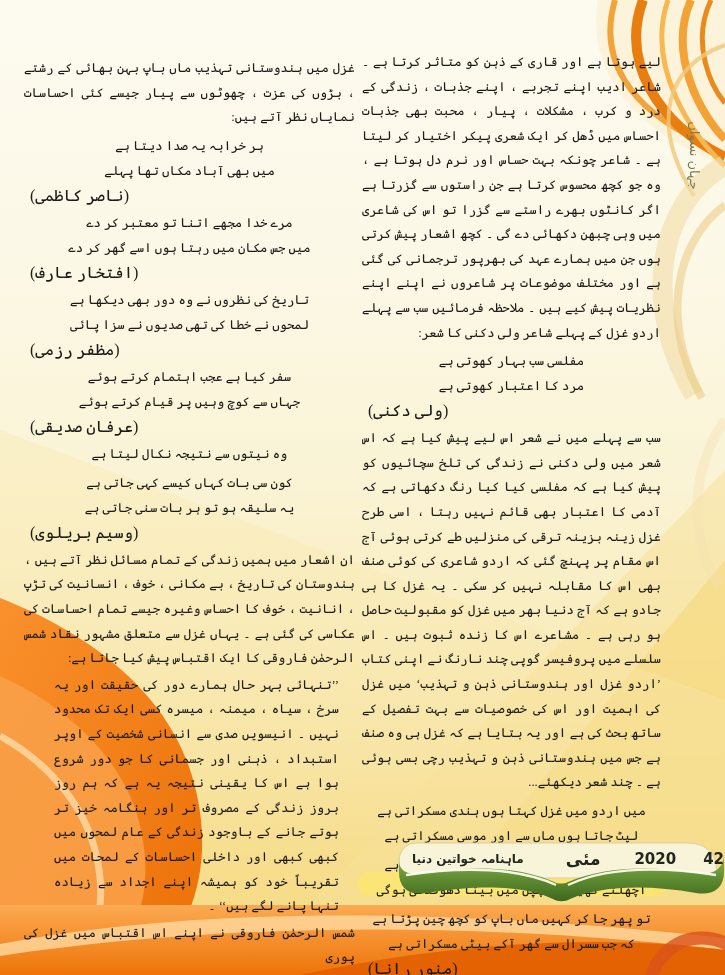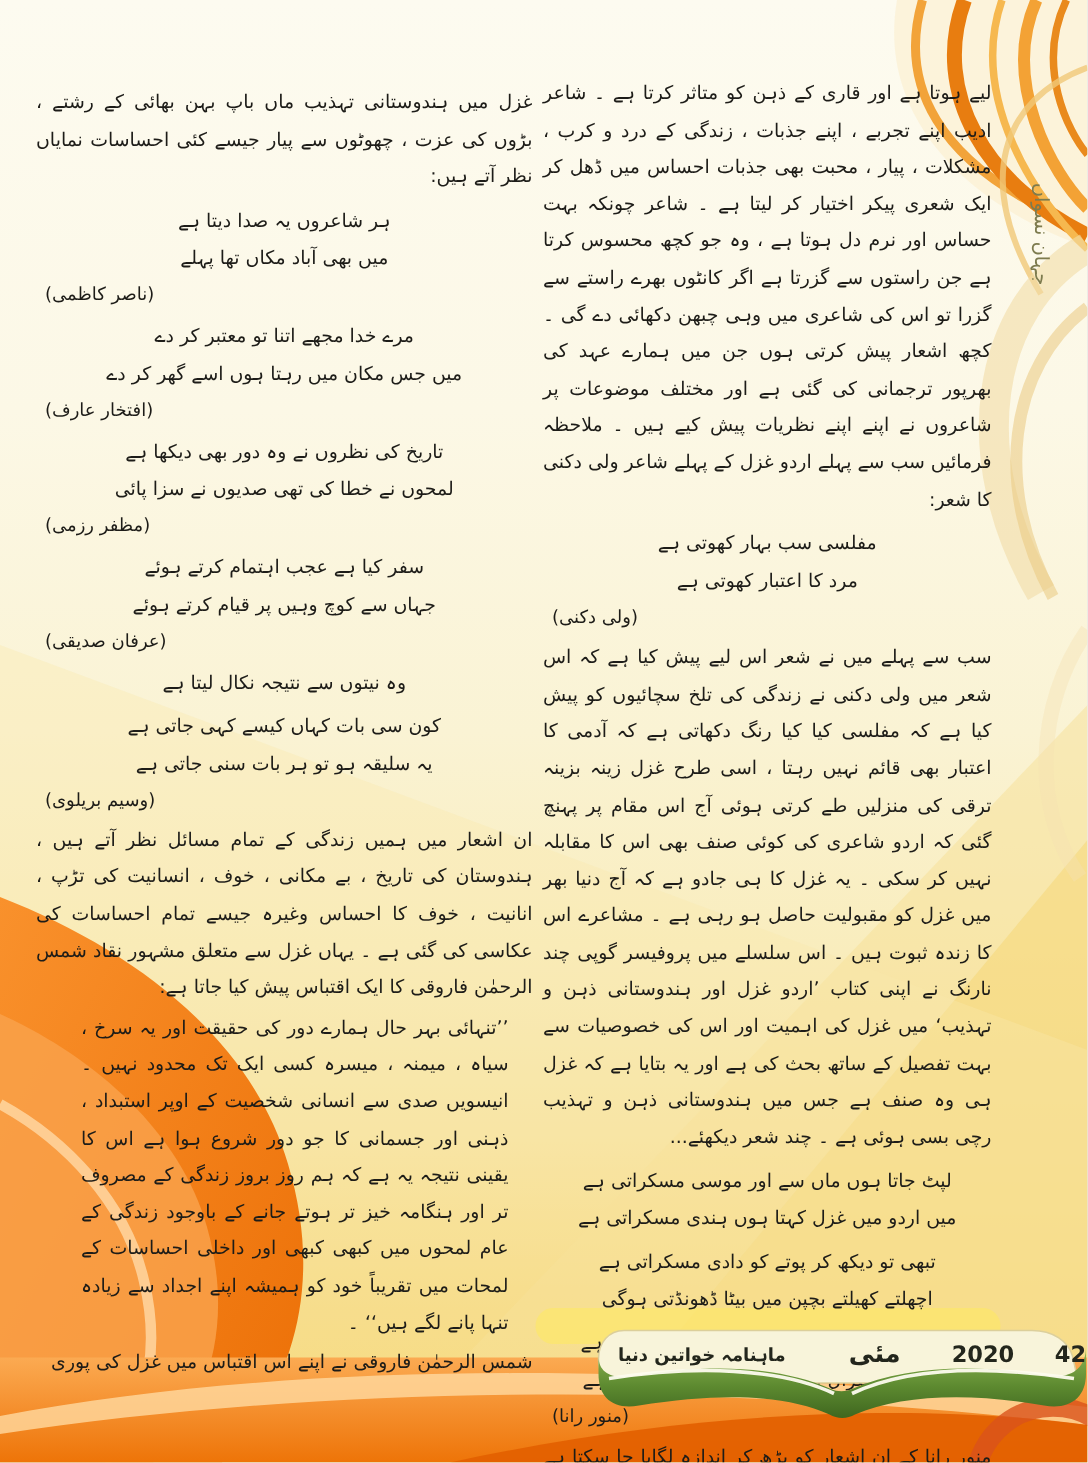--- a/index.html
+++ b/index.html
@@ -28,40 +28,41 @@
     font-size:13px;
     color:#7d7b4e;
     letter-spacing:1px;
   }
 
   
   .col{
     position:absolute;
     color:#1d1c18;
     direction:rtl;
+    font-family:Liberation Serif, serif;
   }
   .col-right{top:50px;right:64px;width:299px;}
   .col-left{top:56px;left:24px;width:331px;}
 
   .para{
     font-size:12.6px;
     line-height:24.6px;
     text-align:justify;
     text-align-last:right;
     margin:0 0 2px 0;
   }
   .verse{
     text-align:center;
     font-size:12.6px;
     line-height:25px;
     margin:4px 0 2px 0;
   }
   .verse-line{white-space:nowrap;}
   .attrib{
-    font-size:12px;
+    font-size:16px;
     line-height:20px;
     text-align:left;
     margin:1px 0 5px 0;
     padding-left:6px;
   }
   .quote{
     padding-right:16px;
     padding-left:30px;
     text-align-last:right;
   }
@@ -72,21 +73,21 @@
     top:872px;right:58px;
     width:310px;height:24px;
     background:#ffe95f;
     border-radius:12px;
     opacity:.55;
   }
 
   
   .footer-book{
     position:absolute;
-    left:398px;top:884px;
+    left:398px;top:840px;
     width:327px;height:70px;
   }
   .footer-book svg{position:absolute;inset:0;}
   .footer-text{
     position:absolute;
     top:9px;left:14px;
     width:260px;
     display:flex;
     direction:ltr;
     align-items:center;
@@ -154,38 +155,38 @@
 
   <div class="col col-right">
       <div class="para">لیے ہوتا ہے اور قاری کے ذہن کو متاثر کرتا ہے ۔ شاعر ادیب اپنے تجربے ، اپنے جذبات ، زندگی کے درد و کرب ، مشکلات ، پیار ، محبت بھی جذبات احساس میں ڈھل کر ایک شعری پیکر اختیار کر لیتا ہے ۔ شاعر چونکہ بہت حساس اور نرم دل ہوتا ہے ، وہ جو کچھ محسوس کرتا ہے جن راستوں سے گزرتا ہے اگر کانٹوں بھرے راستے سے گزرا تو اس کی شاعری میں وہی چبھن دکھائی دے گی ۔ کچھ اشعار پیش کرتی ہوں جن میں ہمارے عہد کی بھرپور ترجمانی کی گئی ہے اور مختلف موضوعات پر شاعروں نے اپنے اپنے نظریات پیش کیے ہیں ۔ ملاحظہ فرمائیں سب سے پہلے اردو غزل کے پہلے شاعر ولی دکنی کا شعر:</div>
       <div class="verse">
         <div class="verse-line">مفلسی سب بہار کھوتی ہے</div>
         <div class="verse-line">مرد کا اعتبار کھوتی ہے</div>
       </div>
       <div class="attrib">(ولی دکنی)</div>
       <div class="para">سب سے پہلے میں نے شعر اس لیے پیش کیا ہے کہ اس شعر میں ولی دکنی نے زندگی کی تلخ سچائیوں کو پیش کیا ہے کہ مفلسی کیا کیا رنگ دکھاتی ہے کہ آدمی کا اعتبار بھی قائم نہیں رہتا ، اسی طرح غزل زینہ بزینہ ترقی کی منزلیں طے کرتی ہوئی آج اس مقام پر پہنچ گئی کہ اردو شاعری کی کوئی صنف بھی اس کا مقابلہ نہیں کر سکی ۔ یہ غزل کا ہی جادو ہے کہ آج دنیا بھر میں غزل کو مقبولیت حاصل ہو رہی ہے ۔ مشاعرے اس کا زندہ ثبوت ہیں ۔ اس سلسلے میں پروفیسر گوپی چند نارنگ نے اپنی کتاب ’اردو غزل اور ہندوستانی ذہن و تہذیب‘ میں غزل کی اہمیت اور اس کی خصوصیات سے بہت تفصیل کے ساتھ بحث کی ہے اور یہ بتایا ہے کہ غزل ہی وہ صنف ہے جس میں ہندوستانی ذہن و تہذیب رچی بسی ہوئی ہے ۔ چند شعر دیکھئے...</div>
       <div class="verse">
+        <div class="verse-line">میں اردو میں غزل کہتا ہوں ہندی مسکراتی ہے</div>
         <div class="verse-line">لپٹ جاتا ہوں ماں سے اور موسی مسکراتی ہے</div>
-        <div class="verse-line">میں اردو میں غزل کہتا ہوں ہندی مسکراتی ہے</div>
       </div>
       <div class="verse">
         <div class="verse-line">تبھی تو دیکھ کر پوتے کو دادی مسکراتی ہے</div>
         <div class="verse-line">اچھلتے کھیلتے بچپن میں بیٹا ڈھونڈتی ہوگی</div>
       </div>
       <div class="verse">
         <div class="verse-line">تو پھر جا کر کہیں ماں باپ کو کچھ چین پڑتا ہے</div>
         <div class="verse-line">کہ جب سسرال سے گھر آکے بیٹی مسکراتی ہے</div>
       </div>
       <div class="attrib">(منور رانا)</div>
       <div class="para">منور رانا کے ان اشعار کو پڑھ کر اندازہ لگایا جا سکتا ہے کہ اردو</div>
     </div>
   <div class="col col-left">
       <div class="para">غزل میں ہندوستانی تہذیب ماں باپ بہن بھائی کے رشتے ، بڑوں کی عزت ، چھوٹوں سے پیار جیسے کئی احساسات نمایاں نظر آتے ہیں:</div>
       <div class="verse">
-        <div class="verse-line">ہر شاعروں یہ صدا دیتا ہے</div>
+        <div class="verse-line">ہر خرابہ یہ صدا دیتا ہے</div>
         <div class="verse-line">میں بھی آباد مکاں تھا پہلے</div>
       </div>
       <div class="attrib">(ناصر کاظمی)</div>
       <div class="verse">
         <div class="verse-line">مرے خدا مجھے اتنا تو معتبر کر دے</div>
         <div class="verse-line">میں جس مکان میں رہتا ہوں اسے گھر کر دے</div>
       </div>
       <div class="attrib">(افتخار عارف)</div>
       <div class="verse">
         <div class="verse-line">تاریخ کی نظروں نے وہ دور بھی دیکھا ہے</div>

